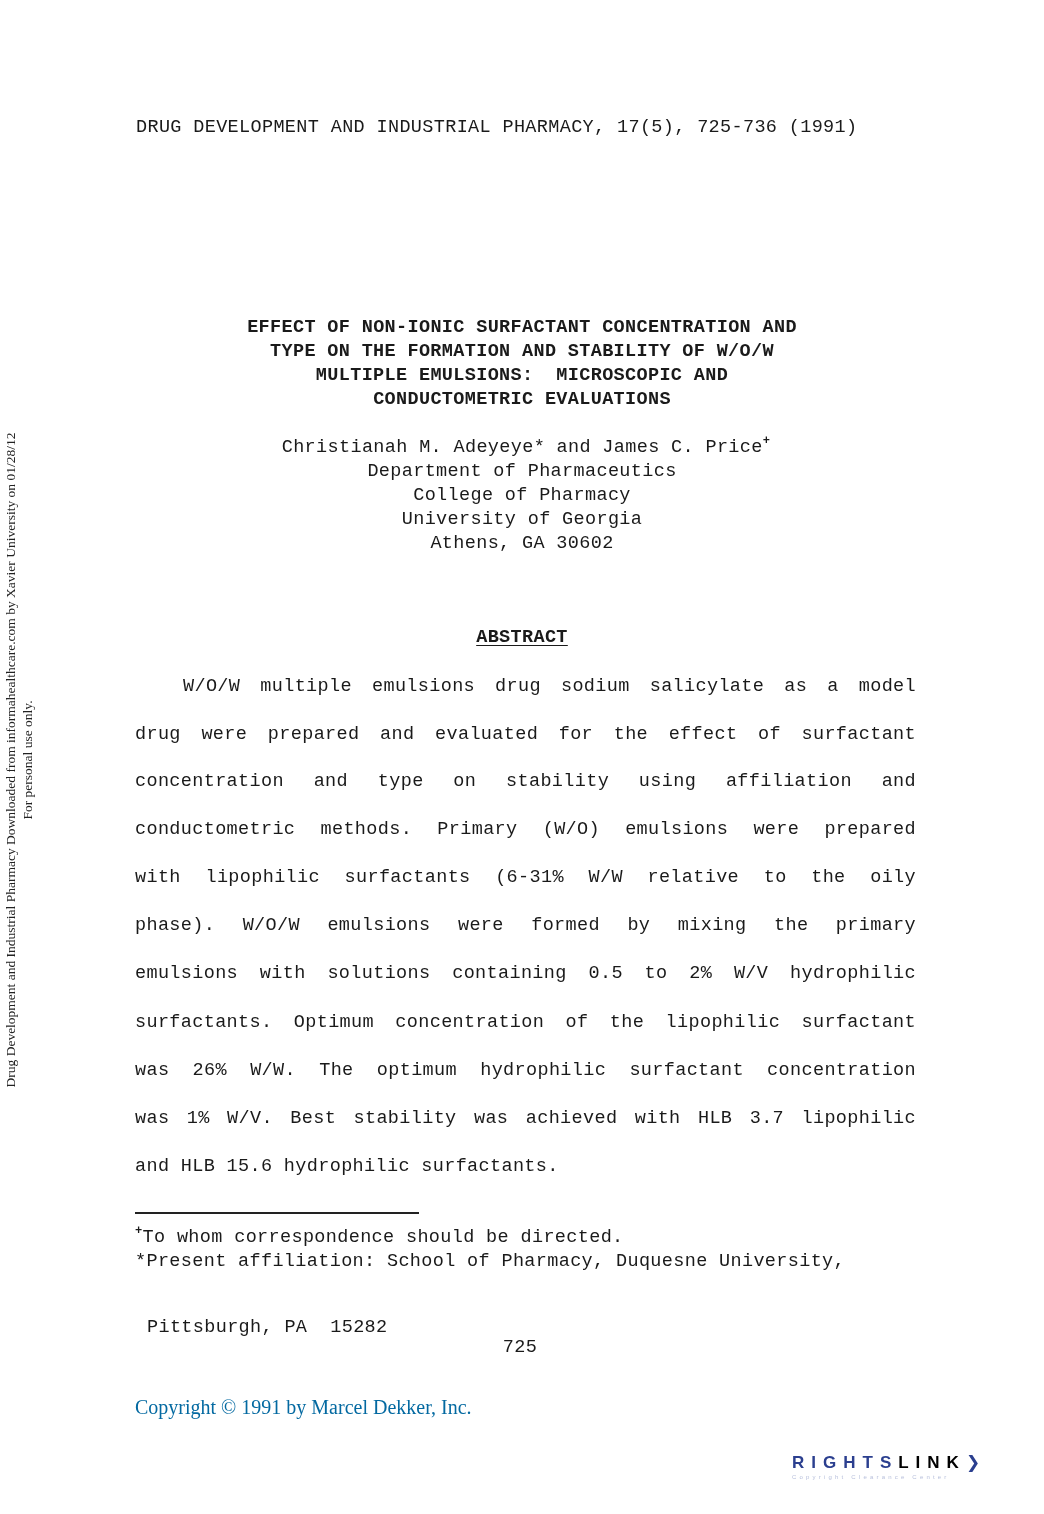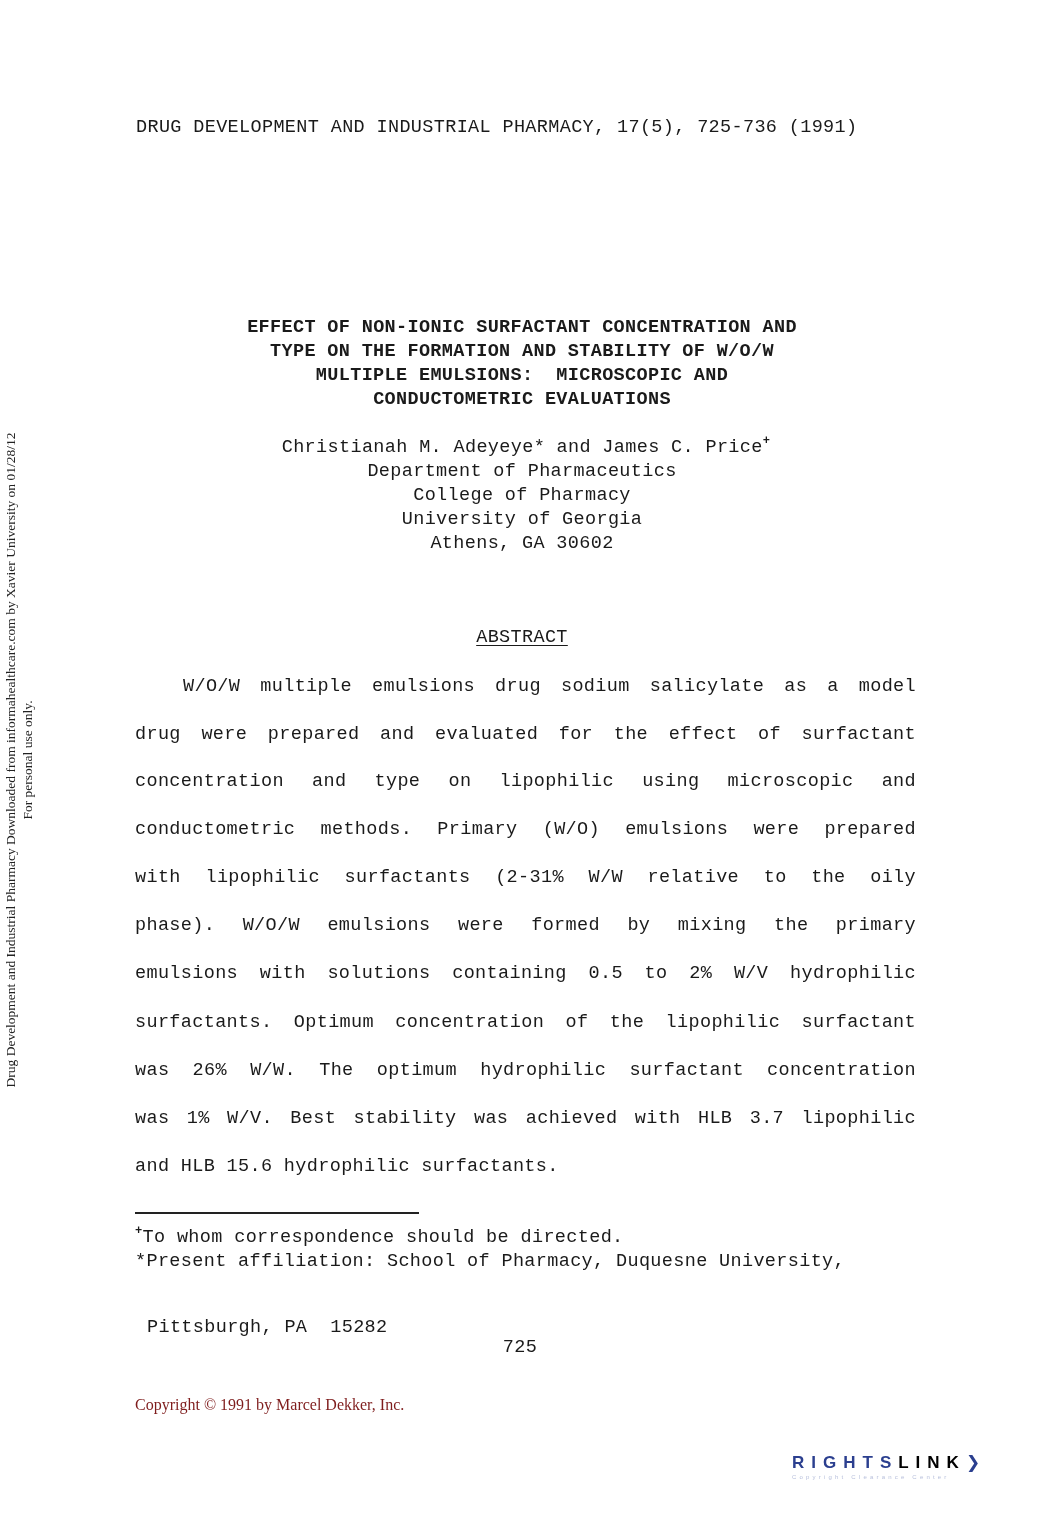--- a/index.html
+++ b/index.html
@@ -5,26 +5,26 @@
     html, body { margin: 0; padding: 0; background: #ffffff; }
     body { width: 1044px; height: 1514px; position: relative; overflow: hidden; color: #1a1a1a; }
     .mono { font-family: "Liberation Mono", "DejaVu Sans Mono", monospace; font-size: 18.5px; letter-spacing: 0.35px; }
     .abs { position: absolute; white-space: pre; text-align: right; }
     .center { position: absolute; left: 0; width: 1044px; text-align: center; white-space: pre; }
     .bold { font-weight: bold; }
     #running-head { top: 117px; left: 136px; }
     .title-line { font-weight: bold; }
     .jline { position: absolute; left: 135px; width: 781px; text-align: justify; text-align-last: justify; white-space: normal; }
     .jline.last { text-align-last: left; }
-    .abstract-heading { text-decoration: underline; text-underline-offset: 3px; }
+    .abstract-heading { text-decoration: underline; text-underline-offset: 3px; font-weight: bold; }
     #side-note { position: absolute; left: 2px; top: 350px; width: 42px; height: 820px; }
     #side-note .rot { position: absolute; left: 0; top: 0; transform-origin: left top; transform: rotate(-90deg) translate(-820px, 0); width: 820px; font-family: "Liberation Serif", "DejaVu Serif", serif; font-size: 13.5px; line-height: 17px; text-align: center; color: #222; }
     #footnote-rule { position: absolute; left: 135px; top: 1212px; width: 284px; height: 2px; background: #222; }
     .sup { font-size: 12px; position: relative; top: -8px; }
-    #copyright { position: absolute; left: 135px; top: 1396px; font-family: "Liberation Serif", "DejaVu Serif", serif; font-size: 16px; color: #7f1d1d; white-space: pre; }
+    #copyright { position: absolute; left: 135px; top: 1396px; font-family: "Liberation Serif", "DejaVu Serif", serif; font-size: 20px; color: #0369a1; white-space: pre; }
     #rightslink { position: absolute; left: 792px; top: 1452px; width: 240px; height: 36px; }
     #rightslink .word { font-family: "Liberation Sans", "DejaVu Sans", sans-serif; font-weight: bold; font-size: 17px; letter-spacing: 7px; color: #2b3f8f; white-space: pre; }
     #rightslink .word .light { color: #000000; }
     #rightslink .sub { font-family: "Liberation Sans", "DejaVu Sans", sans-serif; font-size: 6px; letter-spacing: 3.2px; color: #b8c0dc; margin-top: 1px; white-space: pre; }
     #rightslink .arrow { color: #2b3f8f; font-size: 17px; letter-spacing: 0; }
   </style>
 </head>
 <body>
 
 <div id="side-note">
@@ -50,23 +50,23 @@
   <div class="center mono" style="top:485px">College of Pharmacy</div>
   <div class="center mono" style="top:509px">University of Georgia</div>
   <div class="center mono" style="top:533px">Athens, GA 30602</div>
 </div>
 
 <div class="center mono abstract-heading" style="top:627px">ABSTRACT</div>
 
 <div>
   <div class="jline mono" style="top:676px; left:183px; width:733px">W/O/W multiple emulsions drug sodium salicylate as a model</div>
   <div class="jline mono" style="top:724px">drug were prepared and evaluated for the effect of surfactant</div>
-  <div class="jline mono" style="top:771px">concentration and type on lipophilic using microscopic and</div>
+  <div class="jline mono" style="top:771px">concentration and type on stability using affiliation and</div>
   <div class="jline mono" style="top:819px">conductometric methods. Primary (W/O) emulsions were prepared</div>
-  <div class="jline mono" style="top:867px">with lipophilic surfactants (2-31% W/W relative to the oily</div>
+  <div class="jline mono" style="top:867px">with lipophilic surfactants (6-31% W/W relative to the oily</div>
   <div class="jline mono" style="top:915px">phase). W/O/W emulsions were formed by mixing the primary</div>
   <div class="jline mono" style="top:963px">emulsions with solutions containing 0.5 to 2% W/V hydrophilic</div>
   <div class="jline mono" style="top:1012px">surfactants. Optimum concentration of the lipophilic surfactant</div>
   <div class="jline mono" style="top:1060px">was 26% W/W. The optimum hydrophilic surfactant concentration</div>
   <div class="jline mono" style="top:1108px">was 1% W/V. Best stability was achieved with HLB 3.7 lipophilic</div>
   <div class="jline mono last" style="top:1156px">and HLB 15.6 hydrophilic surfactants.</div>
 </div>
 
 <div id="footnote-rule"></div>
 <div>

